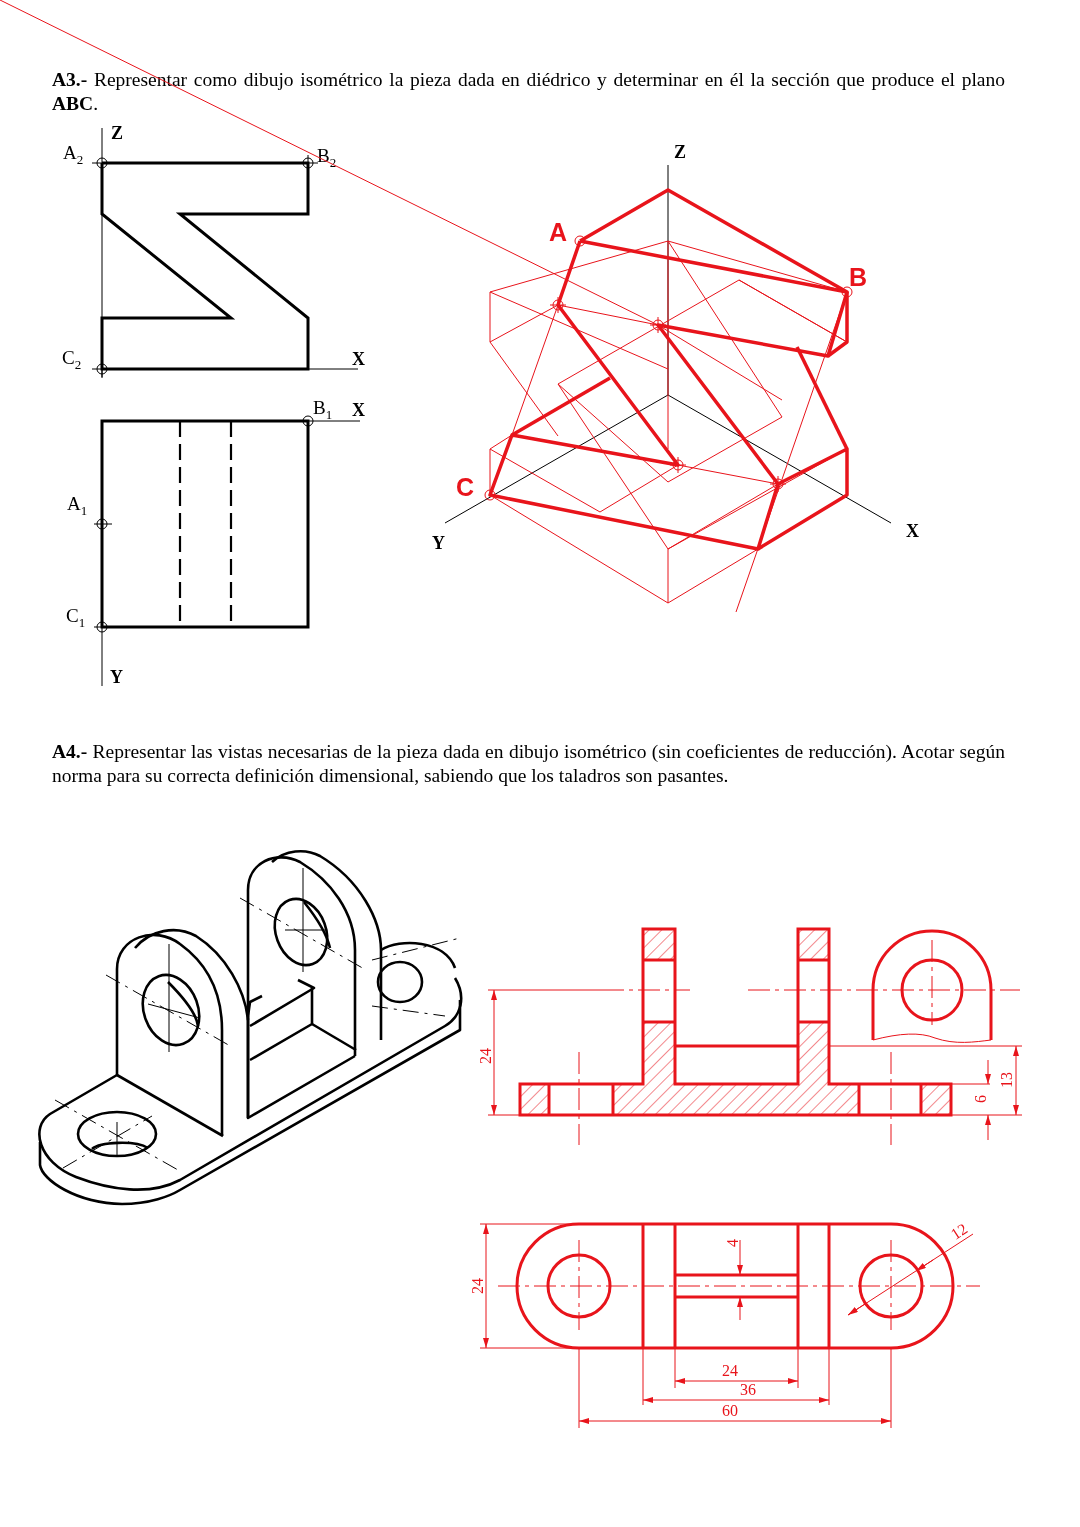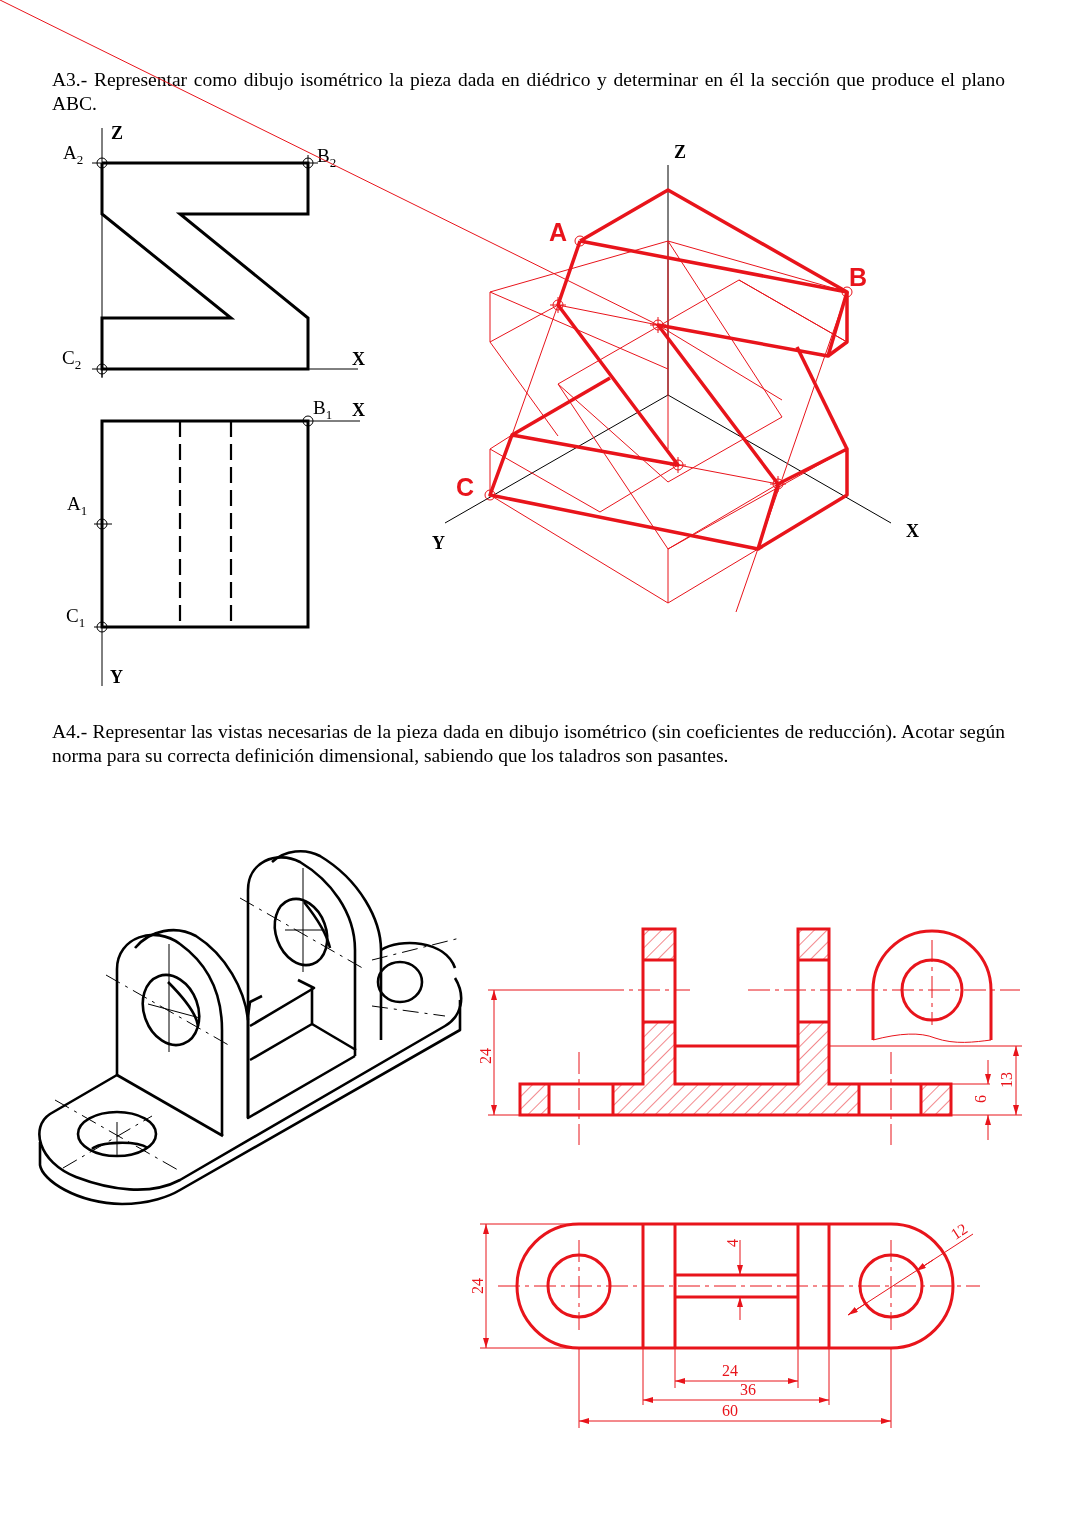--- a/index.html
+++ b/index.html
@@ -1,34 +1,34 @@
 <!DOCTYPE html>
 <html><head>
 <meta charset="utf-8">
 <style>
   html, body { margin:0; padding:0; background:#ffffff; }
   body { width:1080px; height:1527px; position:relative; overflow:hidden;
          font-family:"Liberation Serif", serif; color:#000; }
   .para { position:absolute; left:52px; width:953px; font-size:19.5px; line-height:24px;
           text-align:justify; font-family:"Liberation Serif", serif; }
-  .para b { font-weight:normal; }
+  .para b { font-weight:bold; }
   svg { position:absolute; left:0; top:0; }
   .lbl { font-family:"Liberation Serif", serif; font-size:19px; fill:#000; }
   .lblb { font-family:"Liberation Serif", serif; font-size:18px; font-weight:bold; fill:#000; }
   .rl { font-family:"Liberation Sans", sans-serif; font-size:25px; font-weight:bold; fill:#e8141b; }
   .dim { font-family:"Liberation Serif", serif; font-size:16px; fill:#e8141b; }
 </style>
 </head>
 <body>
 
 <div class="para" style="top:68px;">
   <b>A3.-</b><span> Representar como dibujo isométrico la pieza dada en diédrico y determinar en él la sección que produce el plano </span><b>ABC</b><span>.</span>
 </div>
 
-<div class="para" style="top:720px;">
+<div class="para" style="top:740px;">
   <b>A4.-</b><span> Representar las vistas necesarias de la pieza dada en dibujo isométrico (sin coeficientes de reducción). Acotar según norma para su correcta definición dimensional, sabiendo que los taladros son pasantes.</span>
 </div>
 
 <svg width="1080" height="1527" viewBox="0 0 1080 1527">
   <defs>
     <pattern id="hatch" patternUnits="userSpaceOnUse" width="9" height="9" patternTransform="rotate(45)">
       <line x1="0" y1="0" x2="0" y2="9" stroke="#e8141b" stroke-width="1"></line>
     </pattern>
     <marker id="arr" markerWidth="10" markerHeight="6" refX="10" refY="3" orient="auto-start-reverse" markerUnits="userSpaceOnUse">
       <path d="M0,0 L10,3 L0,6 Z" fill="#e8141b"></path>

